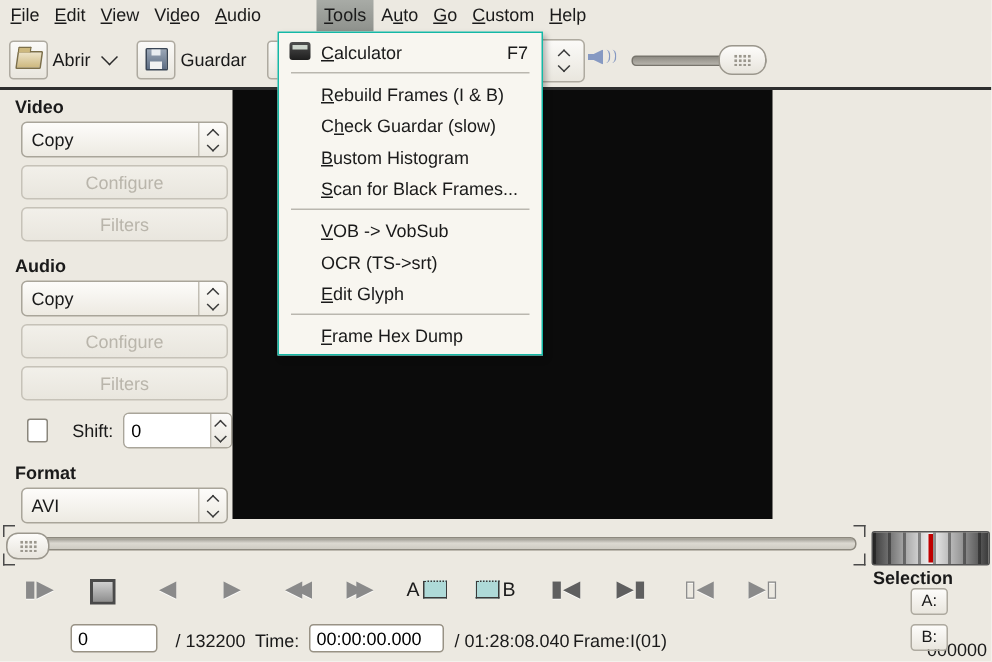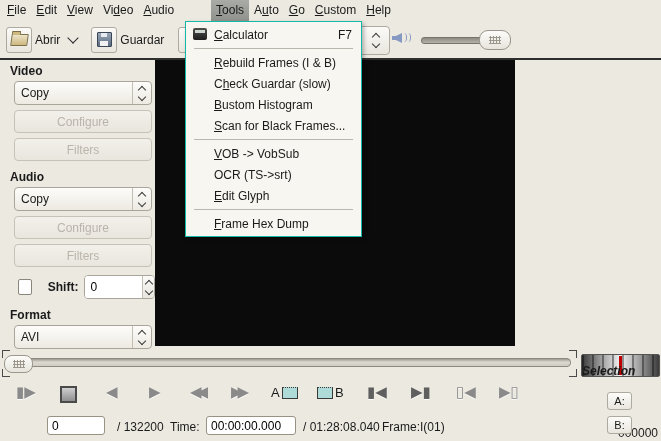--- a/index.html
+++ b/index.html
@@ -42,21 +42,21 @@
   .btn{display:block;width:138px;height:23px;margin:5px 0 0 14px;border:1px solid #B3AFA4;border-radius:4px;background:linear-gradient(#FDFCFA,#EFECE5 60%,#E5E1D8);font-family:inherit;font-size:12px;color:#2b2b2b;text-align:center;line-height:21px;cursor:pointer;}
   .btn.disabled{color:#B9B5AB;background:linear-gradient(#F2F0EA,#E9E6DE);border-color:#C6C2B8;cursor:default;}
   .combo{width:138px;height:24px;margin-left:14px;border:1px solid #A9A59A;border-radius:4px;background:linear-gradient(#FDFCFA,#EDEAE2);display:flex;align-items:center;cursor:pointer;box-sizing:border-box;}
   .combo-text{flex:1;padding-left:6px;}
   .combo-btn{width:18px;height:100%;border-left:1px solid #C2BEB4;display:flex;flex-direction:column;align-items:center;justify-content:center;}
   .cv{display:block;width:5px;height:5px;border:solid #3a3a3a;border-width:0 1.5px 1.5px 0;}
   .cv.up{transform:rotate(-135deg);margin-bottom:2px;}
   .cv.dn{transform:rotate(45deg);margin-top:-1px;}
   .shift-row{display:flex;align-items:center;margin:8px 0 0 18px;}
   .checkbox{width:14px;height:14px;background:#fff;border:1px solid #8A867C;border-radius:2px;cursor:pointer;}
-  .shift-lbl{margin:0 6px 0 16px;font-weight:bold;}
+  .shift-lbl{margin:0 6px 0 16px;}
   .spin{display:flex;width:84px;height:24px;border:1px solid #A9A59A;border-radius:4px;background:#fff;overflow:hidden;box-sizing:border-box;}
   .spin input{flex:1;border:none;outline:none;font:12px "Liberation Sans",sans-serif;padding-left:5px;width:50px;background:#fff;}
   .spin-btns{width:17px;border-left:1px solid #C2BEB4;background:linear-gradient(#FBFAF8,#E9E6DE);display:flex;flex-direction:column;align-items:center;justify-content:center;}
 
   
   .video{position:absolute;left:155px;top:60px;width:360px;height:286px;background:#0B0B0B;}
 
   
   .popup{position:absolute;left:185px;top:21px;width:177px;background:#F8F6F0;border:1px solid #14b8a6;box-shadow:2px 2px 4px rgba(0,0,0,.28);padding:2px 0;z-index:20;box-sizing:border-box;}
   .m-item{position:relative;height:21px;display:flex;align-items:center;padding:0 9px 0 28px;cursor:pointer;white-space:nowrap;}
@@ -79,21 +79,21 @@
   .t-ico{position:absolute;top:384px;font-family:"DejaVu Sans",sans-serif;font-size:15px;line-height:17px;color:#8A8A8A;text-shadow:0 1px 0 rgba(255,255,255,.8);cursor:pointer;user-select:none;}
   .t-ico.dark{color:#5F5F5F;}
   .t-dbl{letter-spacing:-5px;padding-right:5px;}
   .stop-sq{position:absolute;left:60px;top:386px;width:13px;height:13px;background:linear-gradient(#CFCFCF,#8F8F8F);border:2px solid #4A4A4A;cursor:pointer;}
   .mark{position:absolute;top:385px;display:flex;align-items:center;gap:2px;cursor:pointer;font-size:13px;color:#1a1a1a;}
   .teal-box{width:14px;height:10px;background:#AEDAD8;border:1px solid #3a3a3a;border-top-style:dotted;}
 
   
   .jog{position:absolute;left:581px;top:354px;width:77px;height:21px;border:1px solid #555;border-radius:2px;background:repeating-linear-gradient(90deg,rgba(0,0,0,.38) 0 2px,rgba(0,0,0,0) 2px 10px),linear-gradient(90deg,#3A3A3A,#9E9E9E 25%,#F2F2F2 50%,#9E9E9E 75%,#3A3A3A);cursor:pointer;}
   .jog-line{position:absolute;left:37px;top:1px;width:3px;height:19px;background:#C00000;}
-  .sel-title{position:absolute;left:582px;top:364px;font-weight:bold;font-style:italic;}
+  .sel-title{position:absolute;left:582px;top:378px;font-weight:bold;}
   .mini-btn{position:absolute;width:25px;height:18px;border:1px solid #AEAAA0;border-radius:3px;background:linear-gradient(#FDFCFA,#E9E6DE);font-size:11px;text-align:center;line-height:16px;cursor:pointer;box-sizing:border-box;}
   .sel-val{position:absolute;width:52px;text-align:right;margin-top:32px;}
 
   
   .sb-lbl{position:absolute;top:420px;}
   .sb-input{position:absolute;top:416px;height:19px;border:1px solid #989285;border-radius:3px;background:#fff;font:12px "Liberation Sans",sans-serif;padding:0 4px;box-sizing:border-box;outline:none;}
 </style>
 </head>
 <body>
 

